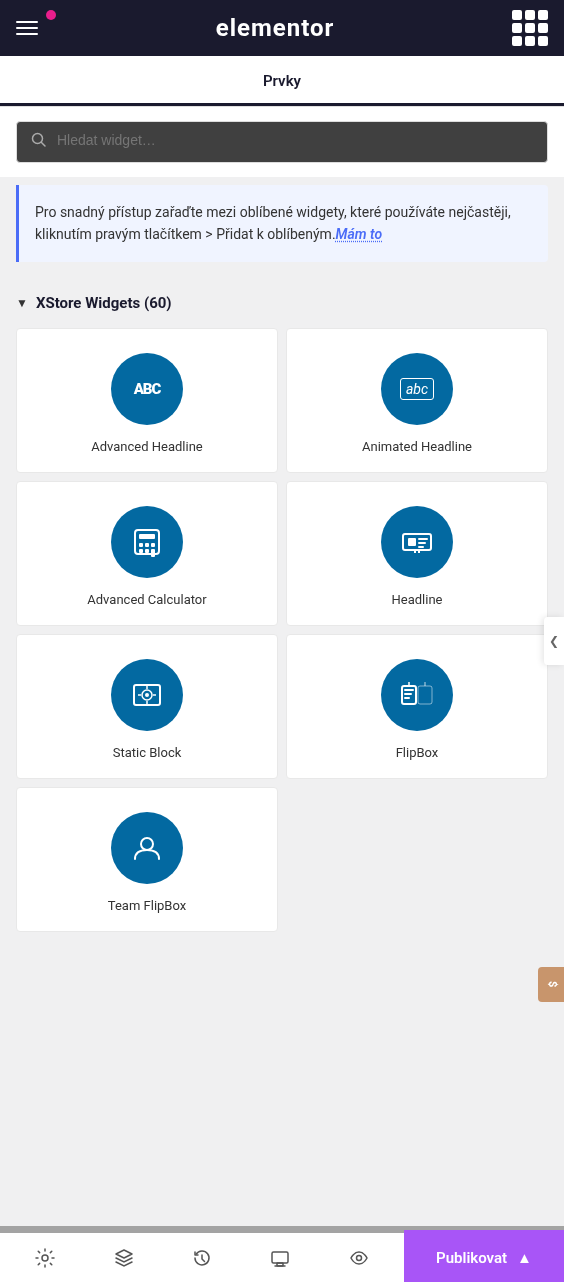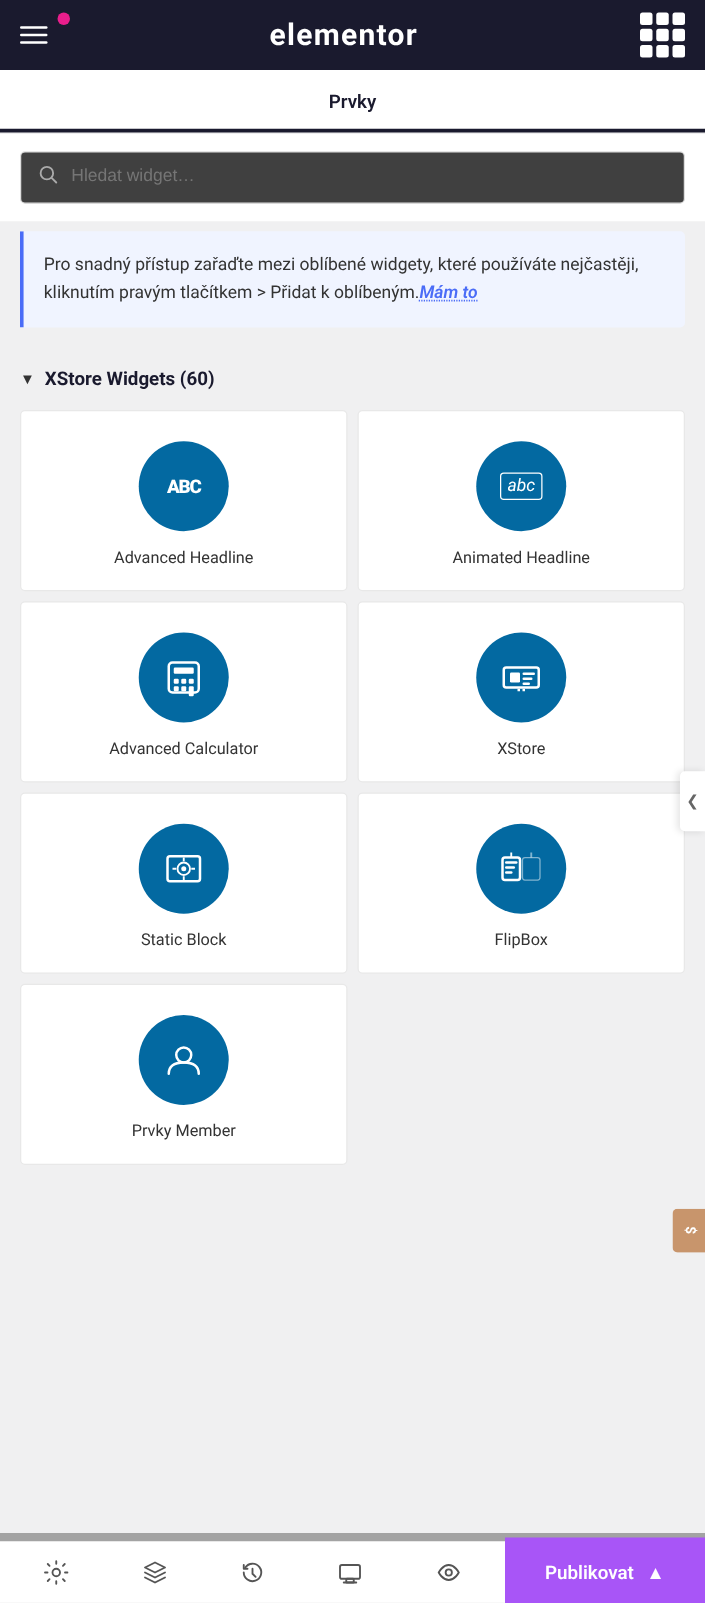--- a/index.html
+++ b/index.html
@@ -364,21 +364,21 @@
           <svg width="34" height="34" viewBox="0 0 34 34" fill="none">
             <rect x="3" y="9" width="28" height="16" rx="2" stroke="white" stroke-width="2"></rect>
             <rect x="8" y="13" width="8" height="8" rx="1" fill="white"></rect>
             <line x1="19" y1="14" x2="27" y2="14" stroke="white" stroke-width="2" stroke-linecap="round"></line>
             <line x1="19" y1="18" x2="25" y2="18" stroke="white" stroke-width="2" stroke-linecap="round"></line>
             <line x1="19" y1="22" x2="23" y2="22" stroke="white" stroke-width="2" stroke-linecap="round"></line>
             <line x1="15" y1="26" x2="15" y2="28" stroke="white" stroke-width="2"></line>
             <line x1="19" y1="26" x2="19" y2="28" stroke="white" stroke-width="2"></line>
           </svg>
         </div>
-        <span class="widget-label">XStore</span>
+        <span class="widget-label">Headline</span>
       </div>
 
       <div class="widget-card">
         <div class="widget-icon-circle">
           <svg width="34" height="34" viewBox="0 0 34 34" fill="none">
             <rect x="4" y="7" width="26" height="20" rx="2" stroke="white" stroke-width="2"></rect>
             <circle cx="17" cy="17" r="5" stroke="white" stroke-width="1.5"></circle>
             <circle cx="17" cy="17" r="2" fill="white"></circle>
             <line x1="17" y1="11" x2="17" y2="8" stroke="white" stroke-width="1.5"></line>
             <line x1="17" y1="23" x2="17" y2="26" stroke="white" stroke-width="1.5"></line>
@@ -405,21 +405,21 @@
         <span class="widget-label">FlipBox</span>
       </div>
 
       <div class="widget-card">
         <div class="widget-icon-circle">
           <svg width="34" height="34" viewBox="0 0 34 34" fill="none">
             <circle cx="17" cy="13" r="6" stroke="white" stroke-width="2"></circle>
             <path d="M5 28c0-6.627 5.373-9 12-9s12 2.373 12 9" stroke="white" stroke-width="2" stroke-linecap="round"></path>
           </svg>
         </div>
-        <span class="widget-label">Prvky Member</span>
+        <span class="widget-label">Team FlipBox</span>
       </div>
 
     </div>
   </div>
 </div>
 
 <div class="side-handle">
   <span>❮</span>
 </div>
 

